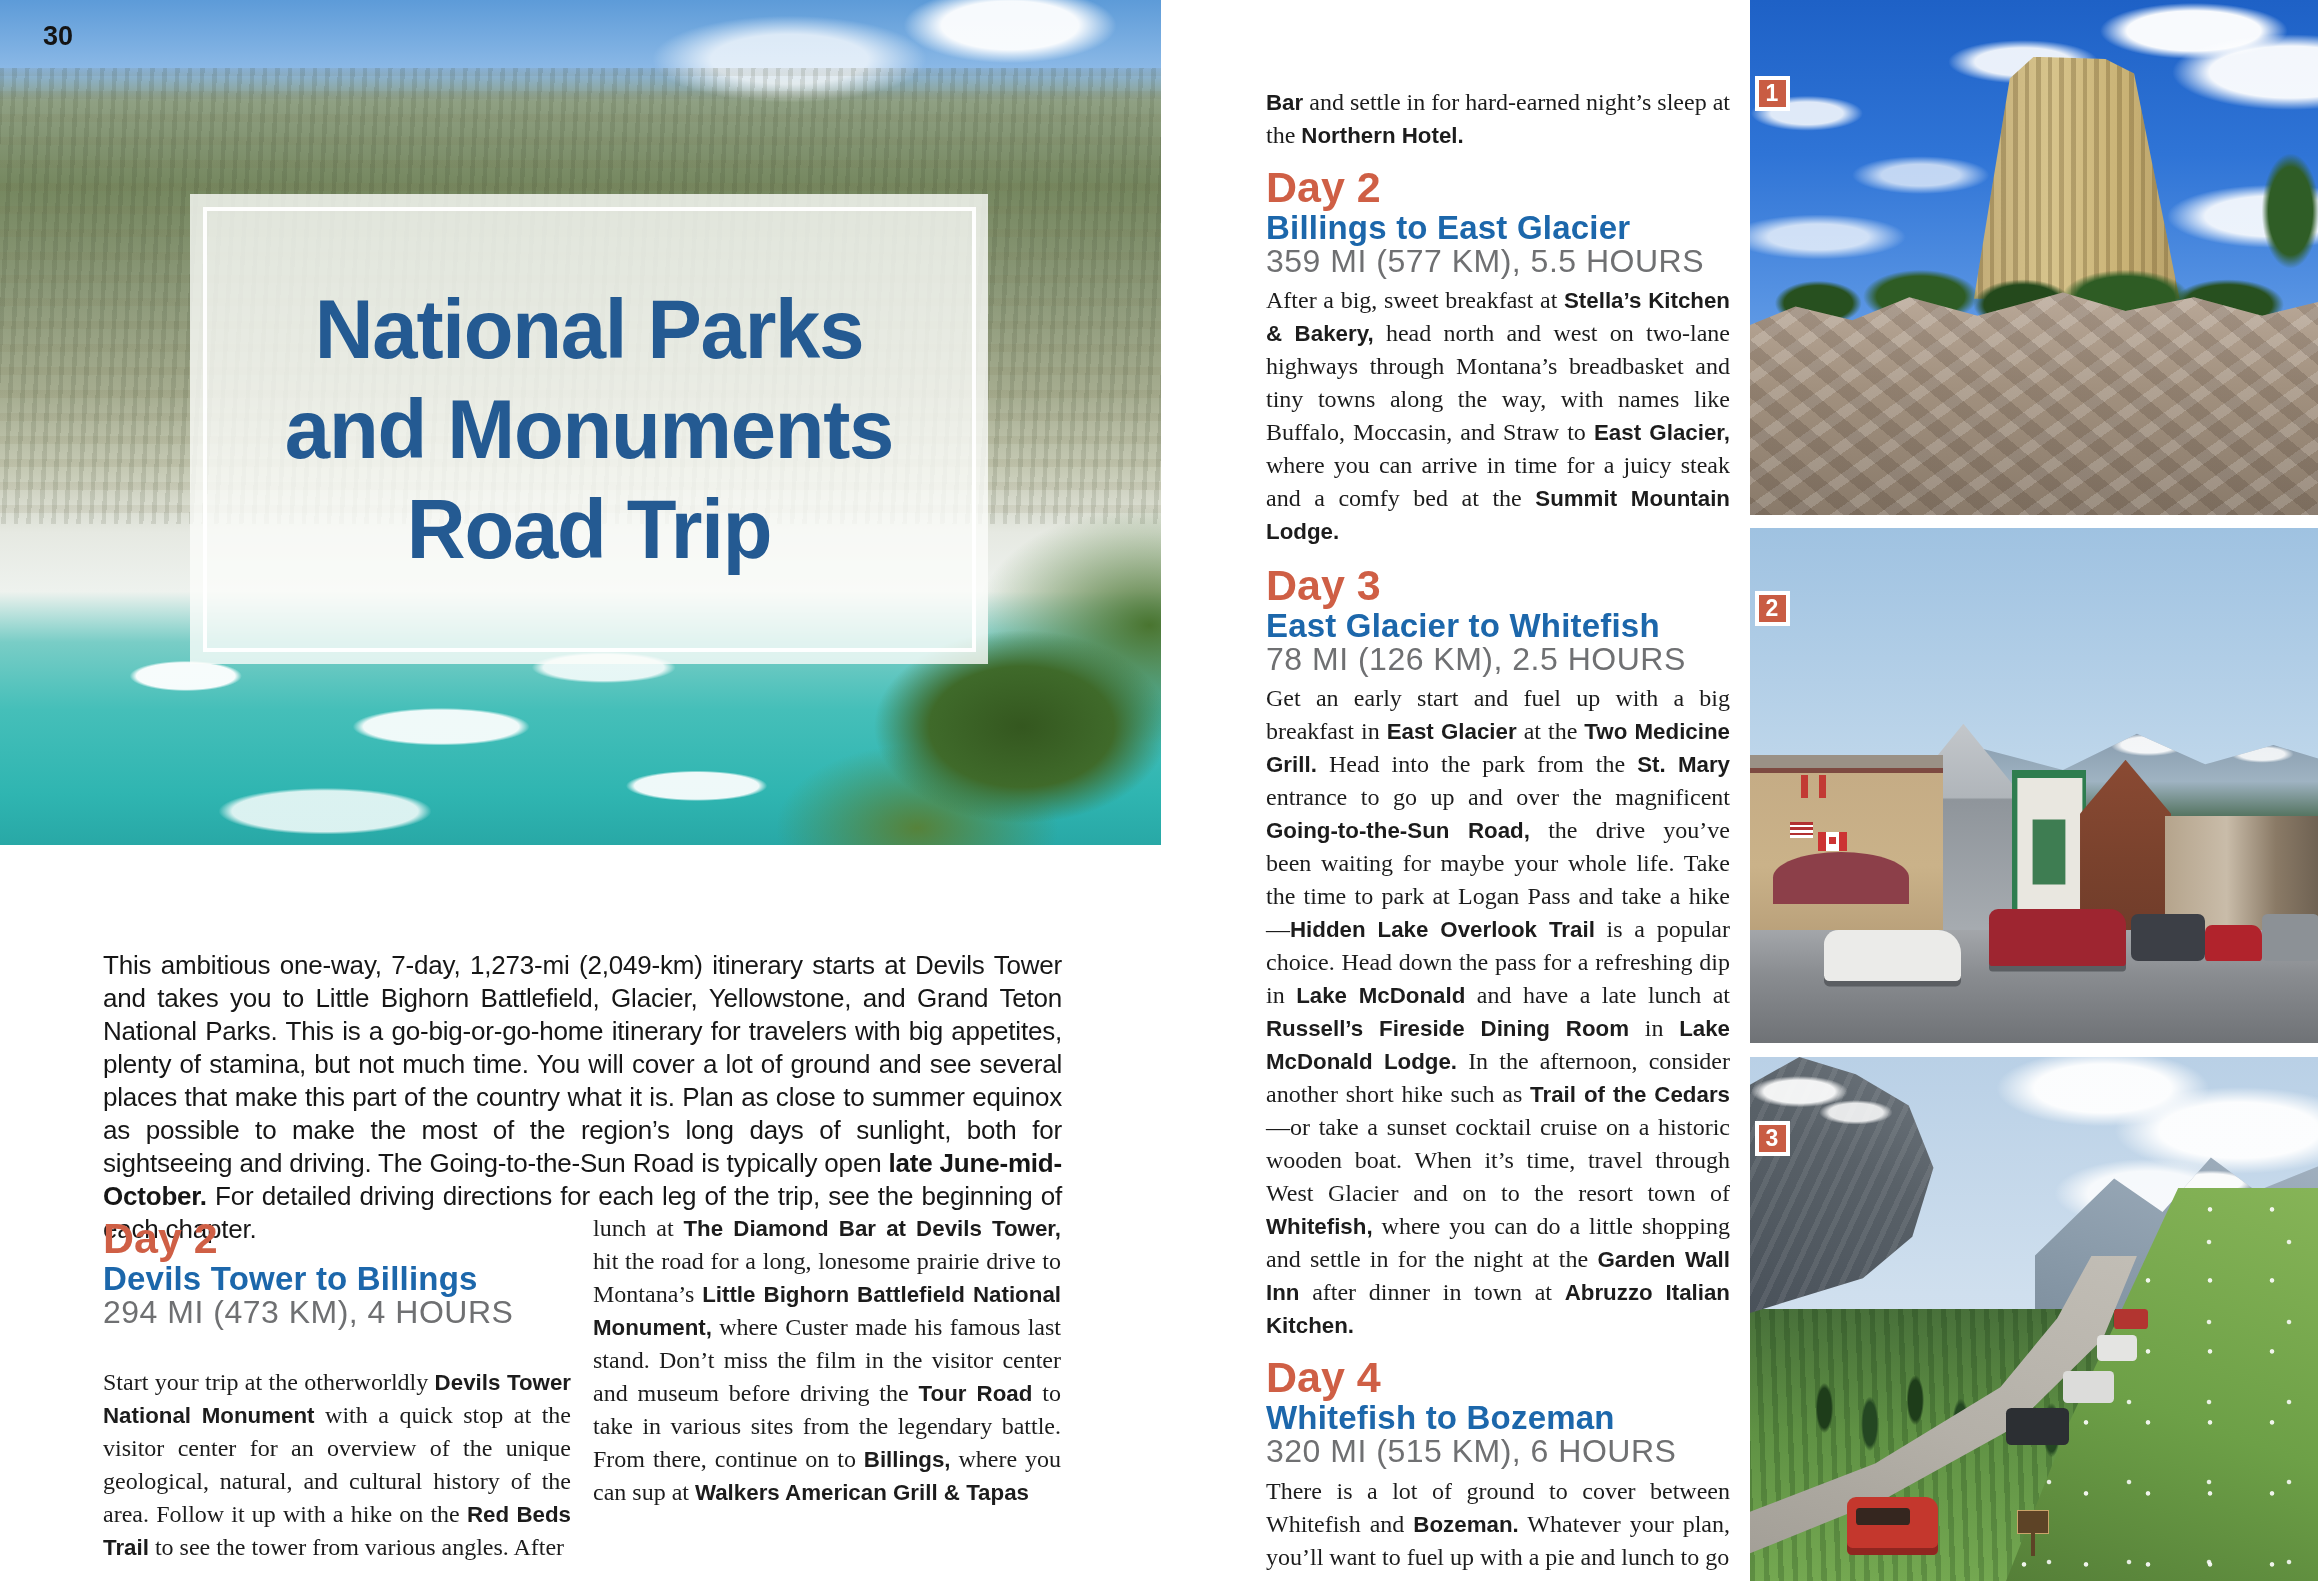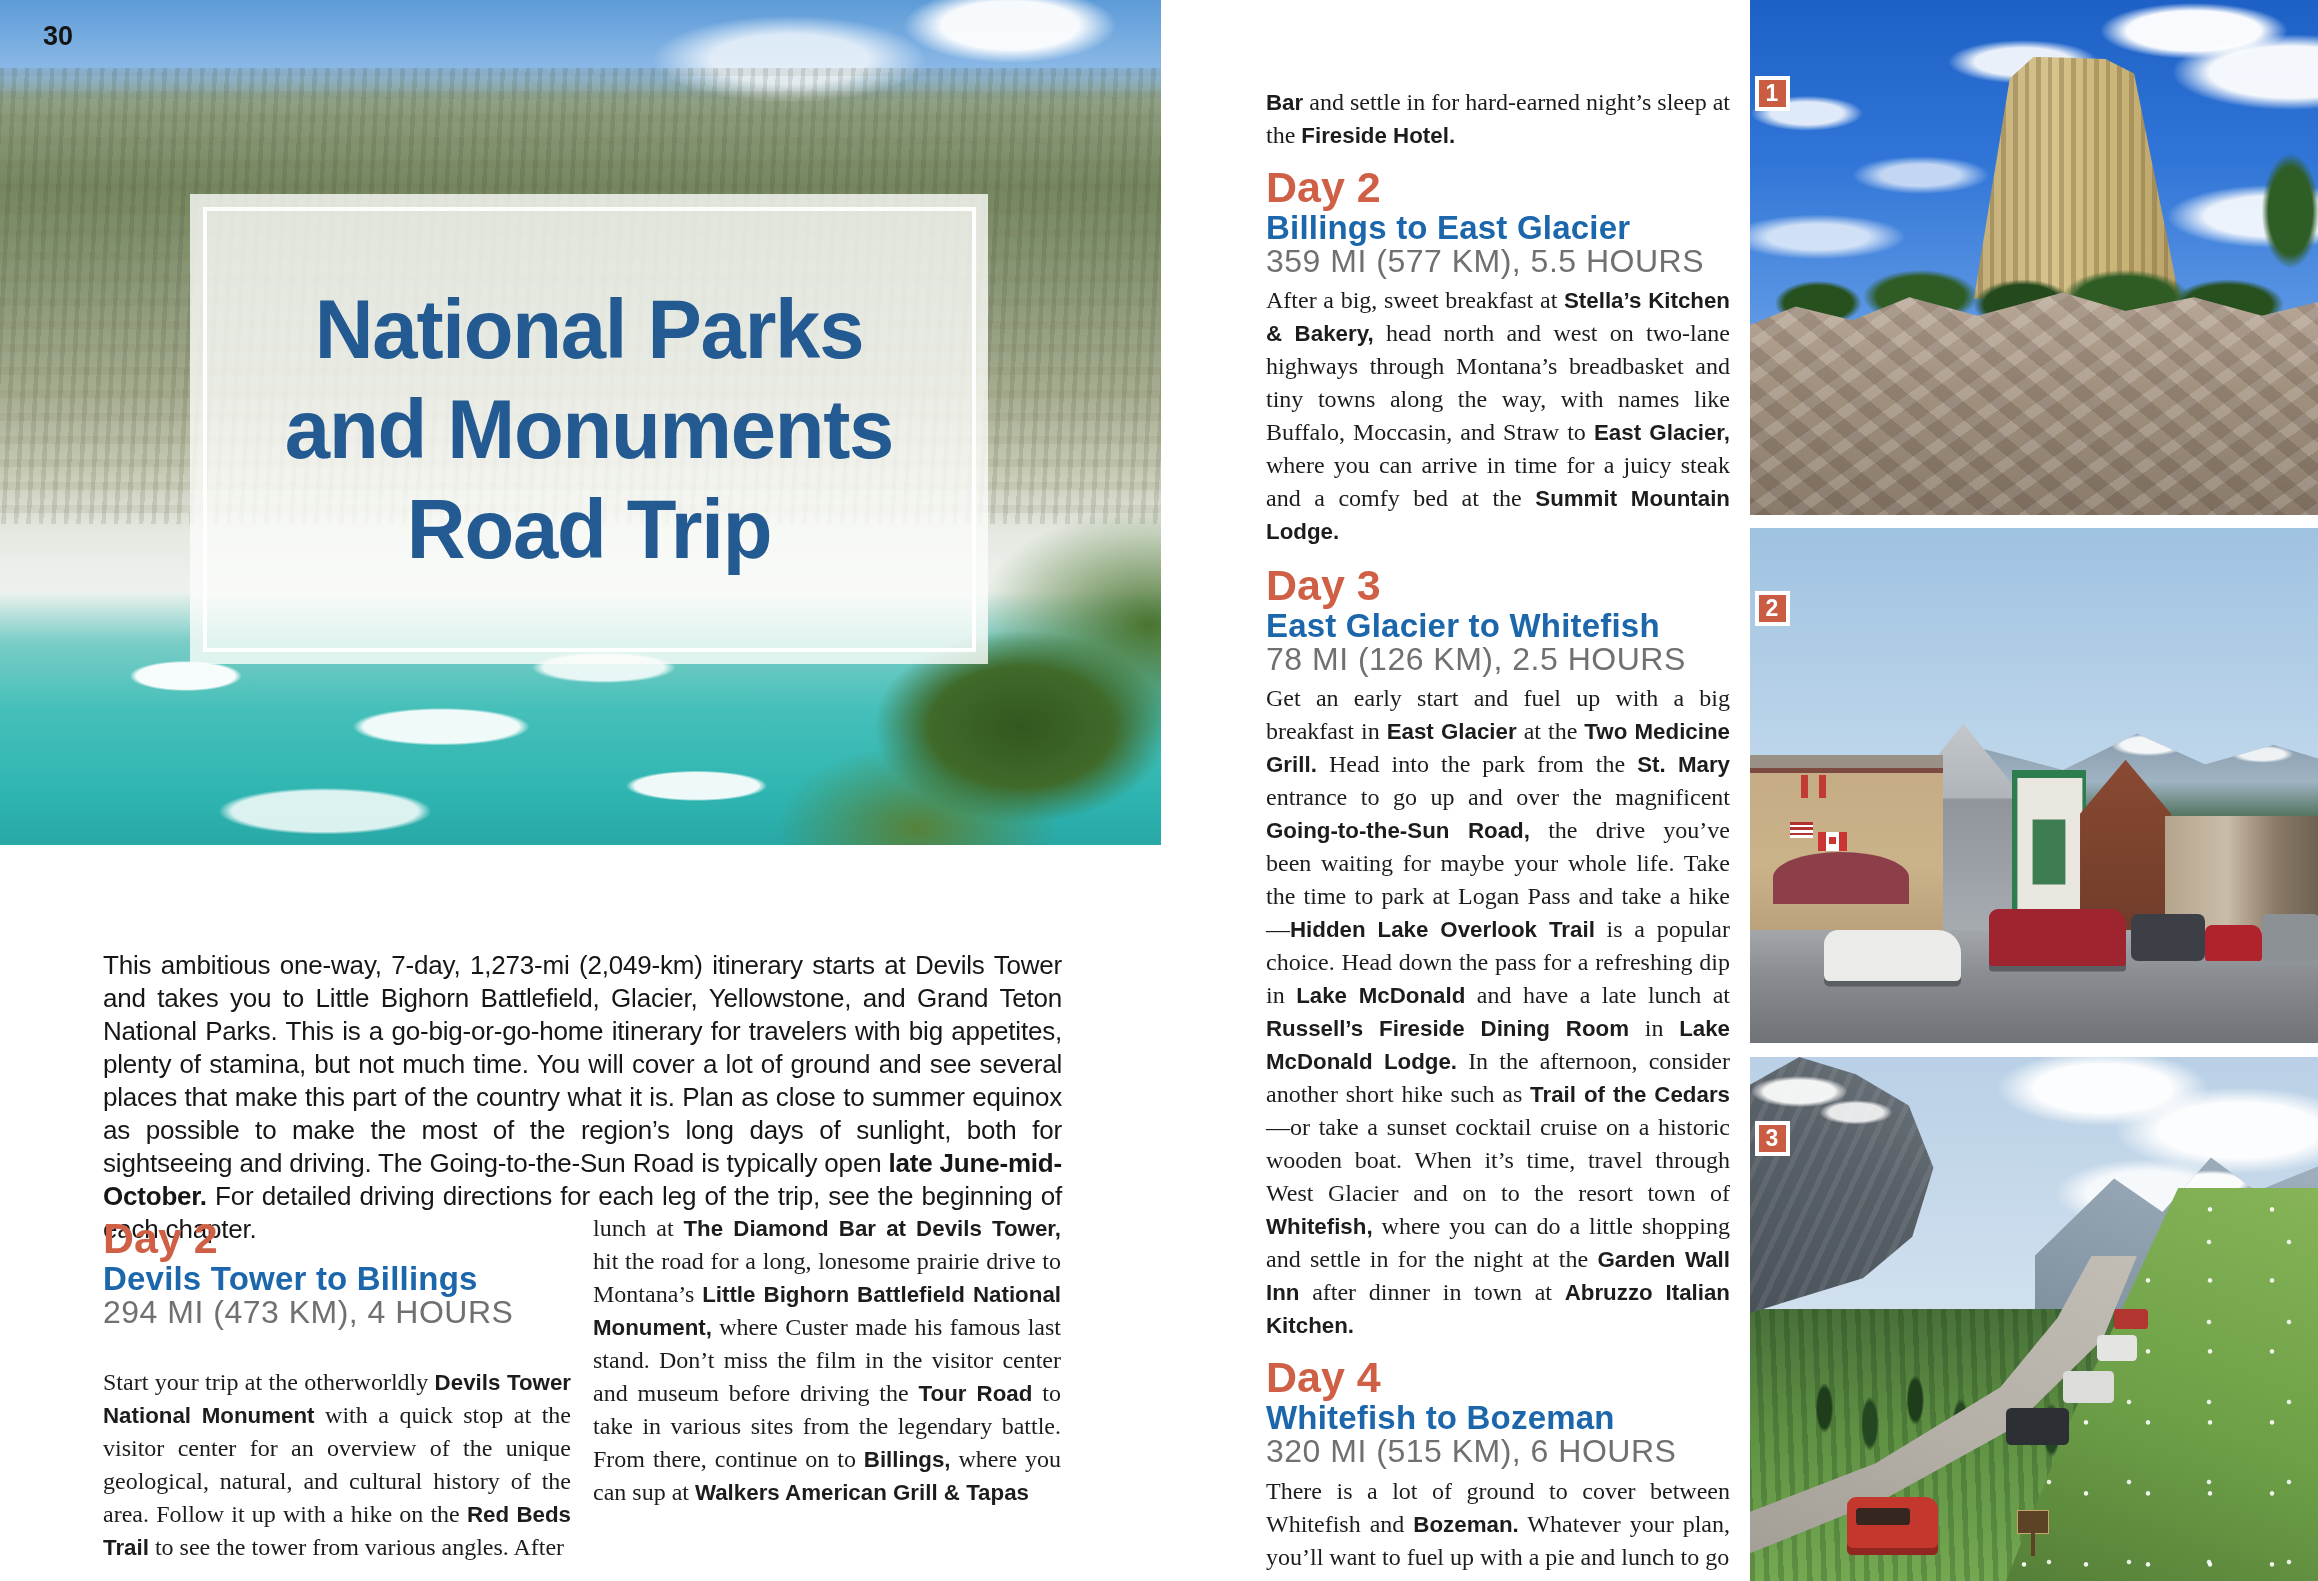--- a/index.html
+++ b/index.html
@@ -196,21 +196,21 @@
     <div id="day1-head" class="day-head">
       <h2 class="day-label">Day 2</h2>
       <h3 class="day-route">Devils Tower to Billings</h3>
       <div class="day-dist">294 MI (473 KM), 4 HOURS</div>
     </div>
     <p id="day1-col1" class="body-text"><span>Start your trip at the otherworldly </span><span class="b">Devils Tower National Monument</span><span> with a quick stop at the visitor center for an overview of the unique geological, natural, and cultural history of the area. Follow it up with a hike on the </span><span class="b">Red Beds Trail</span><span> to see the tower from various angles. After</span></p>
     <p id="day1-col2" class="body-text"><span>lunch at </span><span class="b">The Diamond Bar at Devils Tower,</span><span> hit the road for a long, lonesome prairie drive to Montana’s </span><span class="b">Little Bighorn Battlefield National Monument,</span><span> where Custer made his famous last stand. Don’t miss the film in the visitor center and museum before driving the </span><span class="b">Tour Road</span><span> to take in various sites from the legendary battle. From there, continue on to </span><span class="b">Billings,</span><span> where you can sup at </span><span class="b">Walkers American Grill &amp; Tapas</span></p>
   </section>
 
   <section id="midcol">
-    <p id="mid-intro" class="body-text"><span class="b">Bar</span><span> and settle in for hard-earned night’s sleep at the </span><span class="b">Fireside Hotel.</span></p>
+    <p id="mid-intro" class="body-text"><span class="b">Bar</span><span> and settle in for hard-earned night’s sleep at the </span><span class="b">Northern Hotel.</span></p>
 
     <div class="mid-day" id="day2-block">
       <div class="day-head">
         <h2 class="day-label">Day 2</h2>
         <h3 class="day-route">Billings to East Glacier</h3>
         <div class="day-dist">359 MI (577 KM), 5.5 HOURS</div>
       </div>
       <p class="body-text"><span>After a big, sweet breakfast at </span><span class="b">Stella’s Kitchen &amp; Bakery,</span><span> head north and west on two-lane highways through Montana’s breadbasket and tiny towns along the way, with names like Buffalo, Moccasin, and Straw to </span><span class="b">East Glacier,</span><span> where you can arrive in time for a juicy steak and a comfy bed at the </span><span class="b">Summit Mountain Lodge.</span></p>
     </div>
 

